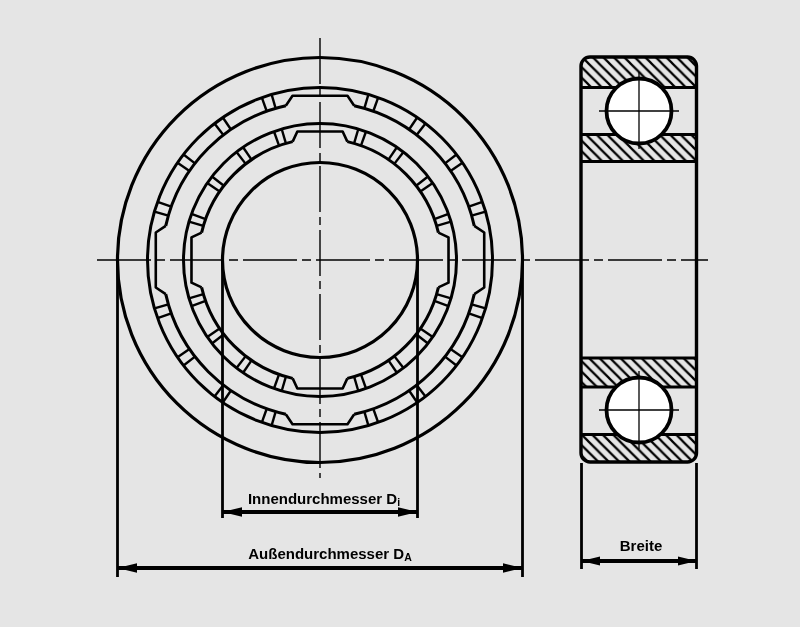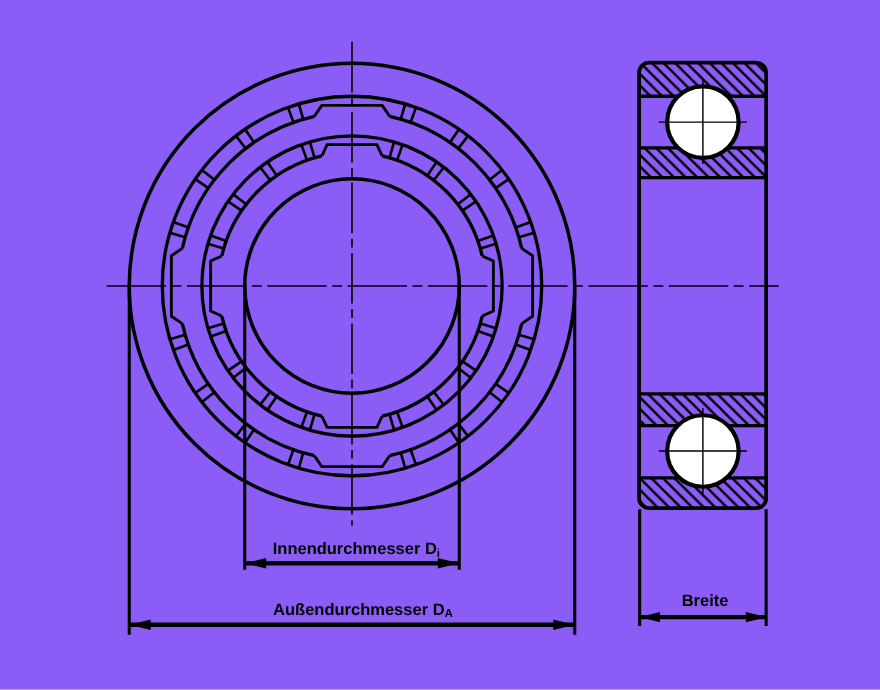--- a/index.html
+++ b/index.html
@@ -1,16 +1,16 @@
 <!DOCTYPE html>
 <html><head>
 <meta charset="utf-8">
 <style>
   html, body { margin: 0; padding: 0; background: #ffffff; }
-  .page { width: 800px; height: 627px; background: #8b5cf6; position: relative; overflow: hidden; }
+  .page { width: 800px; height: 627px; background: #e5e5e5; position: relative; overflow: hidden; }
   svg { display: block; }
   .dim-label { font-family: "Liberation Sans", sans-serif; font-weight: bold; font-size: 15px; fill: #000000; text-anchor: middle; }
   .dim-sub { font-size: 10.5px; }
 </style>
 </head>
 <body>
 
 <div class="page">
 <svg id="drawing-svg" width="800" height="627" viewBox="0 0 800 627">
   <defs>

